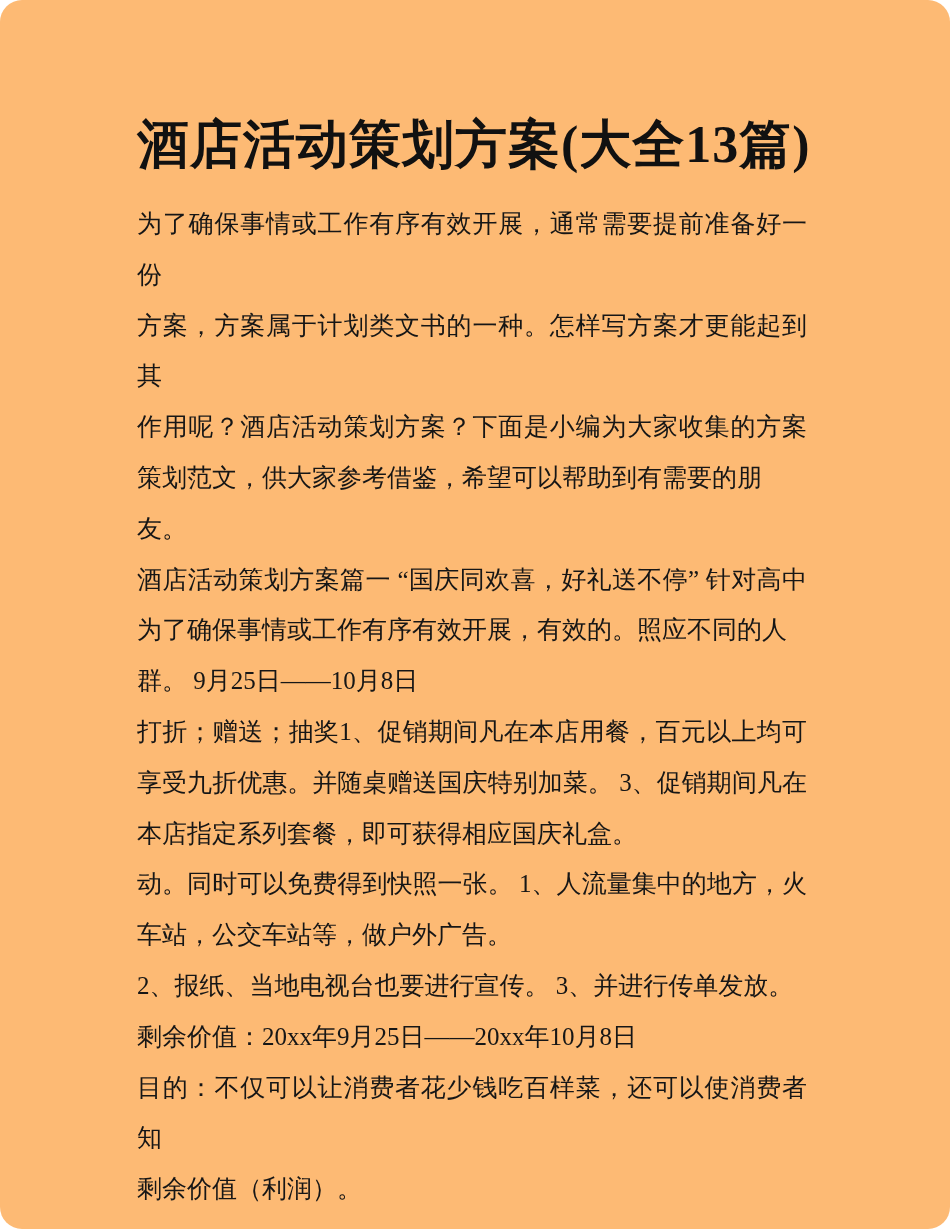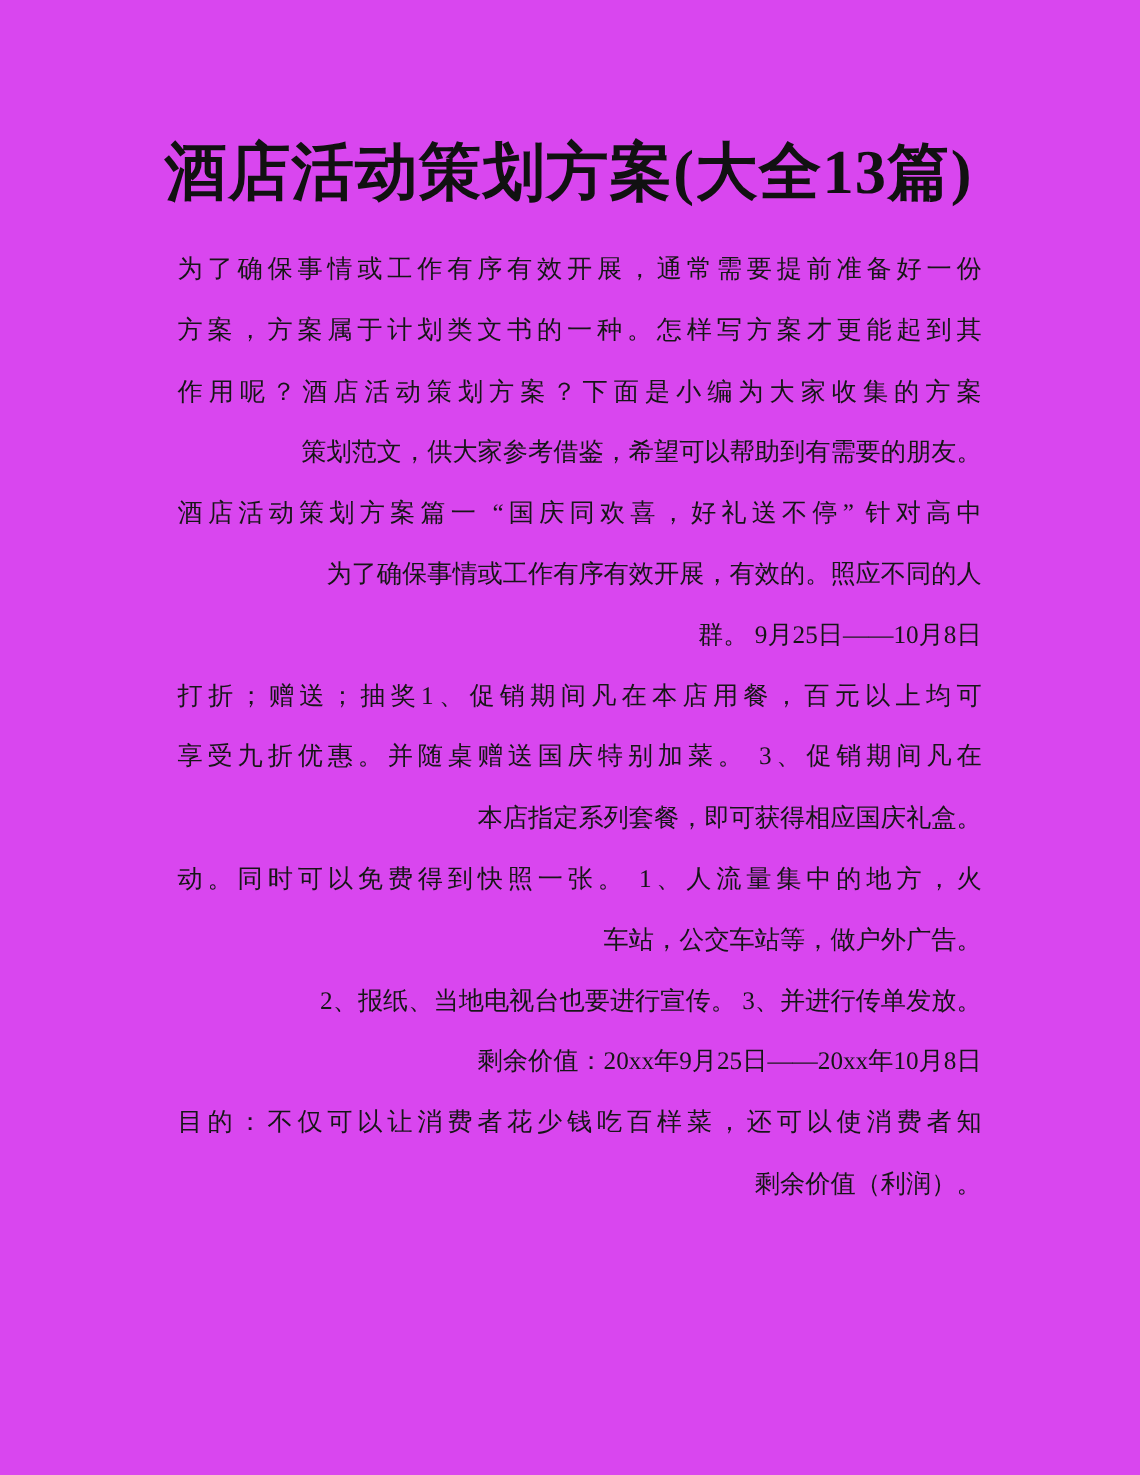--- a/index.html
+++ b/index.html
@@ -4,45 +4,46 @@
 <style>
   html, body { margin: 0; padding: 0; }
   body {
     width: 950px; height: 1229px;
     background: #ffffff;
     font-family: "Liberation Serif", "DejaVu Serif", serif;
   }
   .page {
     position: relative;
     width: 950px; height: 1229px;
-    background: #d946ef;
+    background: #fdba74;
     color: #161616;
     overflow: hidden;
+    border-radius: 22px;
   }
   .doc-title {
     position: absolute;
     left: 137px; top: 112px;
     margin: 0;
     font-size: 52px;
     font-weight: 700;
     line-height: 1.25;
     letter-spacing: 1px;
     white-space: nowrap;
     color: #111111;
   }
   .doc-body {
     position: absolute;
-    left: 148px; top: 199px;
+    left: 137px; top: 199px;
     width: 670px;
-    font-size: 21px;
+    font-size: 25px;
     line-height: 50.8px;
     color: #161616;
   }
   .para { margin: 0; padding: 0; }
-  .line { display: block; text-align: right; }
+  .line { display: block; text-align: left; }
   .line.full {
     text-align: justify;
     text-align-last: justify;
     -moz-text-align-last: justify;
   }
 </style>
 </head>
 <body>
 
 <div class="page">

